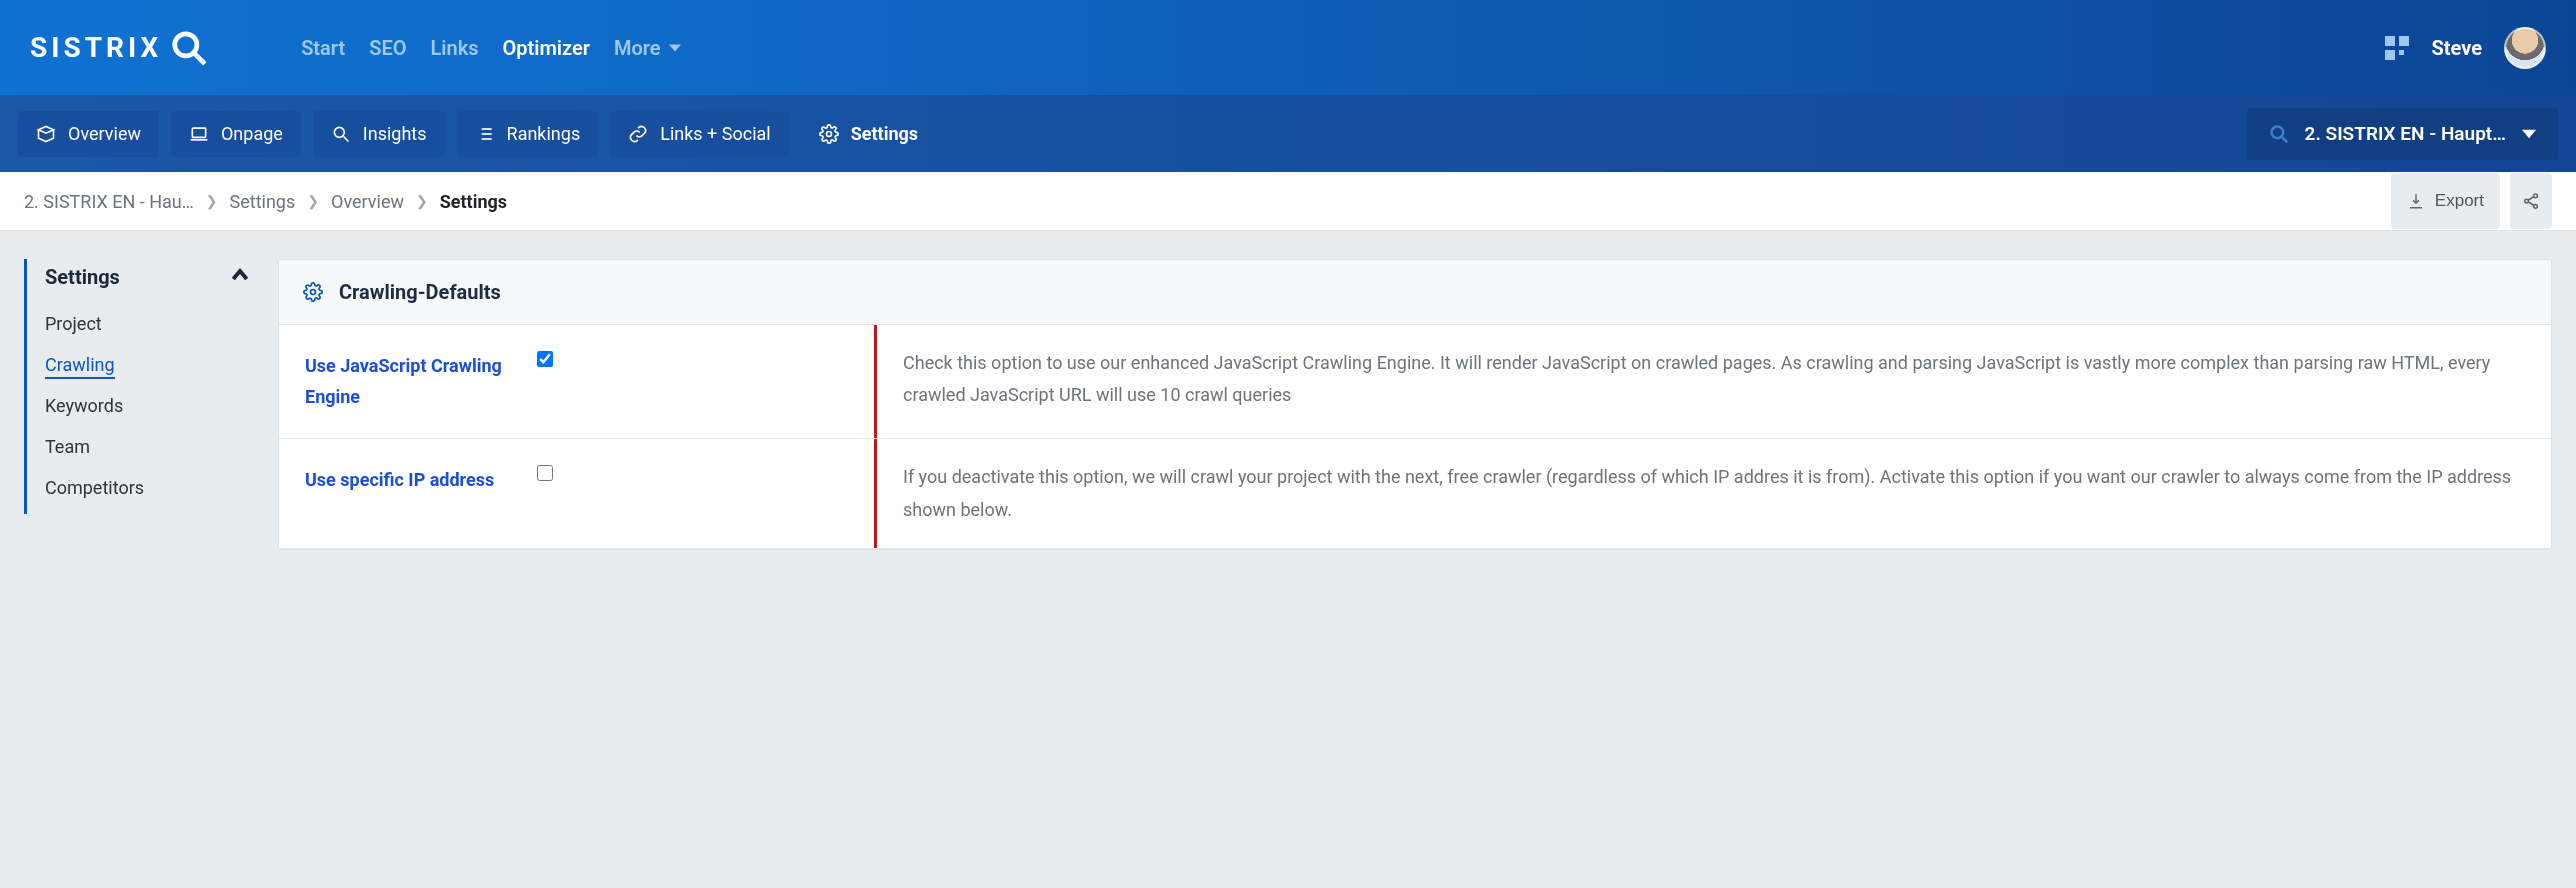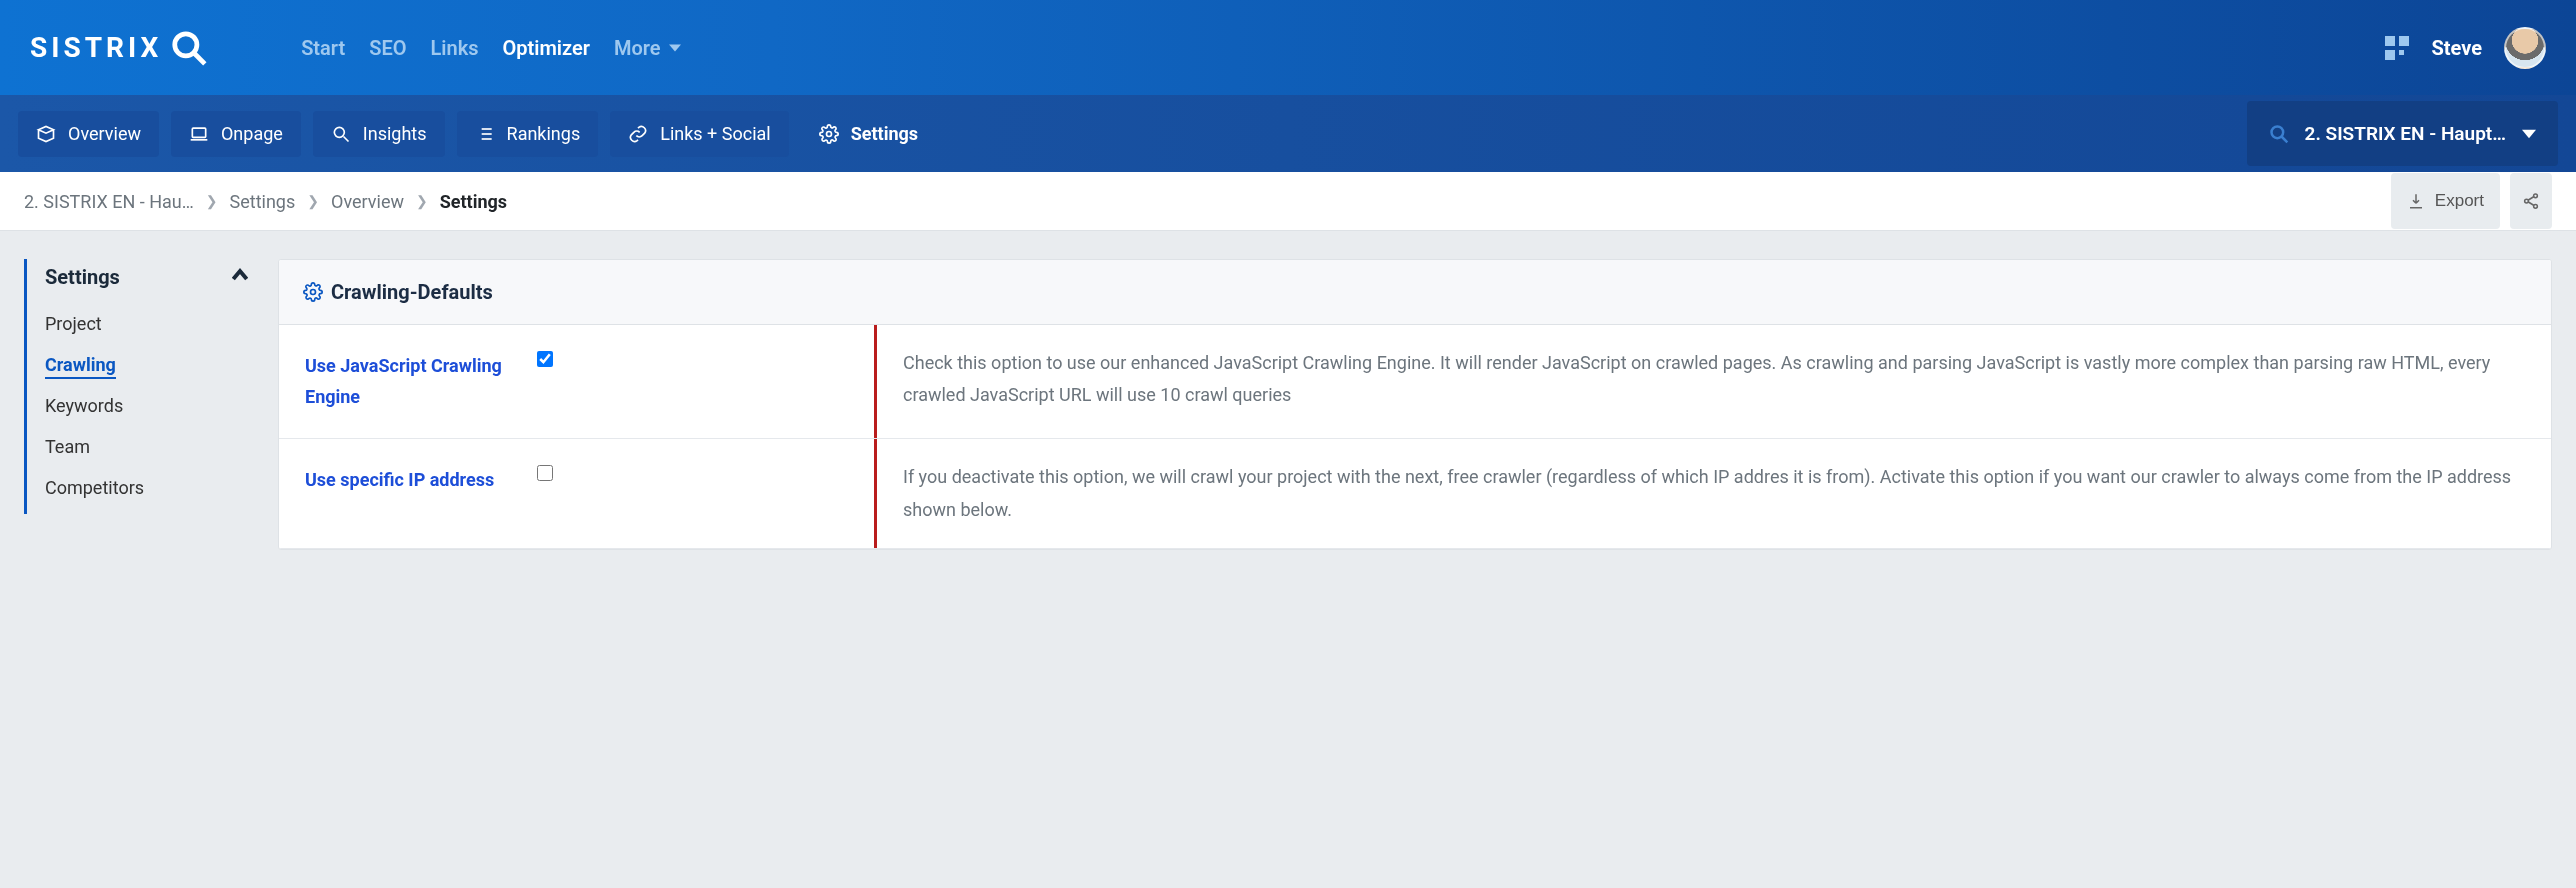--- a/index.html
+++ b/index.html
@@ -18,45 +18,45 @@
   .apps-icon span { background: #9ec8ef; width: 10px; height: 10px; }
   .apps-icon span:nth-child(4){ width:5px; height:5px; }
   .user-label { color: #fff; font-weight: 700; font-size: 20px; }
   .avatar { width: 42px; height: 42px; border-radius: 50%; background: radial-gradient(circle at 50% 30%, #e8c9a8 0 40%, #6b6b6b 41% 60%, #d8e6f0 61% 100%); border: 2px solid rgba(255,255,255,0.6); }
   
   .tabsbar { height: 77px; background: linear-gradient(90deg, #1b57a8 0%, #134796 100%); display: flex; align-items: center; padding: 0 18px; gap: 12px; }
   .tab { display: flex; align-items: center; gap: 12px; height: 46px; padding: 0 18px; border-radius: 4px; background: #184e9e; color: #fff; font-size: 18px; cursor: pointer; }
   .tab svg { width: 20px; height: 20px; stroke: #fff; fill: none; stroke-width: 2; }
   .tab.active-settings { background: transparent; font-weight: 700; }
   .tab.active-settings svg { stroke: #fff; }
-  .project-picker { margin-left: auto; display: flex; align-items: center; gap: 16px; background: #123f84; height: 65px; padding: 0 22px; border-radius: 4px; color: #fff; font-weight: 600; font-size: 19px; cursor: pointer; min-width: 307px; justify-content: center; }
+  .project-picker { margin-left: auto; display: flex; align-items: center; gap: 16px; background: #123f84; height: 52px; padding: 0 22px; border-radius: 4px; color: #fff; font-weight: 600; font-size: 19px; cursor: pointer; min-width: 307px; justify-content: center; }
   .project-picker svg.search { width: 20px; height: 20px; stroke: #3a7fd0; fill: none; stroke-width: 3; }
   .project-picker .label { flex: 1; white-space: nowrap; overflow: hidden; text-overflow: ellipsis; }
   .project-picker svg.caret { width: 14px; height: 14px; fill: #fff; }
   
   .crumbrow { height: 59px; background: #fff; border-bottom: 1px solid #dee2e6; display: flex; align-items: center; padding: 0 24px; font-size: 18px; color: #6c757d; }
   .crumbrow .crumb { cursor: pointer; }
   .crumbrow .sep { margin: 0 12px; color: #a0a7af; font-size: 14px; }
   .crumbrow .current { color: #212529; font-weight: 700; }
   .crumb-actions { margin-left: auto; display: flex; gap: 10px; }
   .btn-light { display: flex; align-items: center; gap: 10px; background: #e8ecef; border: none; border-radius: 4px; height: 56px; padding: 0 16px; font-size: 17px; color: #555; cursor: pointer; }
   .btn-light.iconly { padding: 0 12px; }
   .btn-light svg { width: 18px; height: 18px; stroke: #666; fill: none; stroke-width: 2; }
   
   .main { display: flex; gap: 24px; padding: 28px 24px; align-items: flex-start; }
   .sidenav { width: 230px; border-left: 3px solid #0a57c2; padding: 6px 0 6px 18px; }
   .sidenav .title-row { display: flex; align-items: center; justify-content: space-between; padding-right: 6px; }
   .sidenav .title { font-size: 20px; font-weight: 700; color: #1b2a3a; }
   .sidenav .caret-up svg { width: 16px; height: 16px; stroke: #1b2a3a; fill: none; stroke-width: 3; }
   .sidenav ul { list-style: none; margin-top: 14px; }
   .sidenav li { font-size: 18px; color: #333; padding: 10px 0; cursor: pointer; }
-  .sidenav li.active { color: #0a57c2; font-weight: 700; }
+  .sidenav li.active { color: #0a57c2; font-weight: 400; }
   .sidenav li.active span { border-bottom: 2px solid #0a57c2; padding-bottom: 2px; }
   .panel { flex: 1; background: #fff; border: 1px solid #dee2e6; border-radius: 3px; overflow: hidden; }
-  .panel-header { display: flex; align-items: center; gap: 8px; padding: 20px 24px; background: #f7f8fa; border-bottom: 1px solid #dee2e6; }
+  .panel-header { display: flex; align-items: center; gap: 16px; padding: 20px 24px; background: #f7f8fa; border-bottom: 1px solid #dee2e6; }
   .panel-header svg { width: 20px; height: 20px; stroke: #0a57c2; fill: none; stroke-width: 2; }
   .panel-header .title { font-size: 20px; font-weight: 700; color: #1c2d44; }
   .setting-row { display: flex; border-bottom: 1px solid #e5e8ec; }
   .setting-row .label-cell { width: 258px; padding: 26px 18px 26px 26px; font-size: 18px; color: #1d4ed8; line-height: 1.7; font-weight: bold; }
   .setting-row .control-cell { width: 337px; padding: 26px 0; }
   .setting-row .control-cell input[type=checkbox] { width: 16px; height: 16px; }
   .setting-row .desc-cell { flex: 1; padding: 22px 26px; font-size: 18px; color: #6c757d; line-height: 1.8; border-left: 3px solid #b91c1c; }
 </style>
 </head>
 <body>

